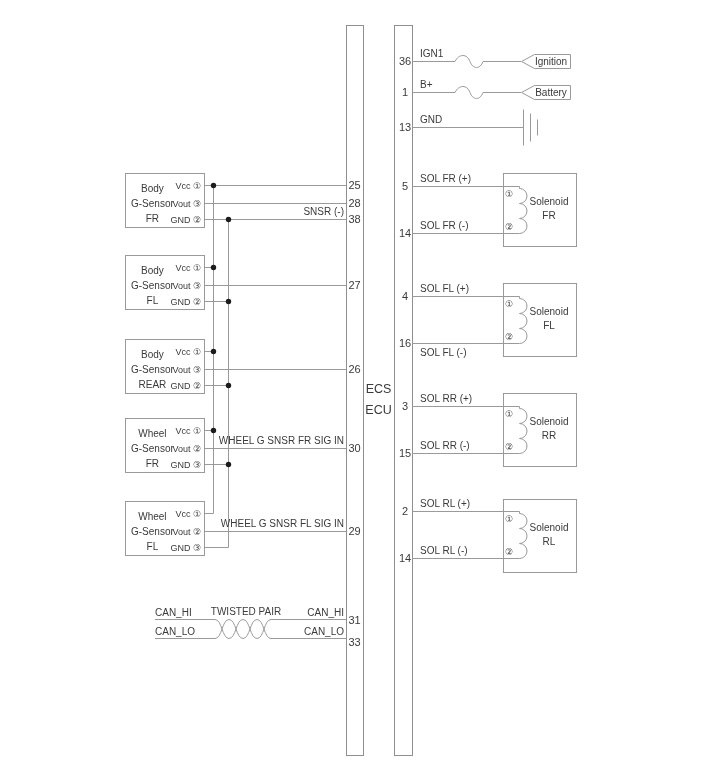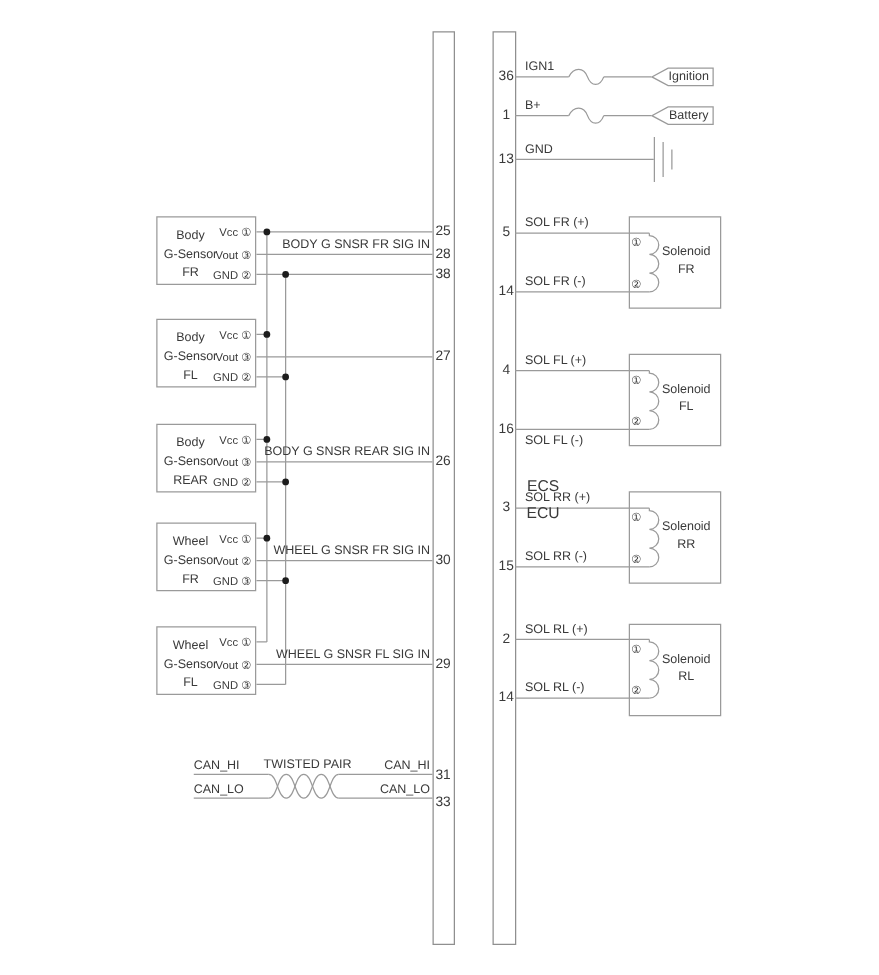--- a/index.html
+++ b/index.html
@@ -10,21 +10,21 @@
   .wl-r{left:150px;width:194px;text-align:right;}
   .pin{position:absolute;left:346px;width:17px;font-size:11px;line-height:12px;text-align:center;}
   .pin-r{left:396px;width:18px;}
   .sbox{position:absolute;left:125px;width:80px;height:55px;border:1px solid #9a9a9a;box-sizing:border-box;background:#fff;}
   .sname{position:absolute;left:5px;top:7px;font-size:10px;line-height:15px;white-space:nowrap;text-align:center;}
   .spin{position:absolute;right:3px;width:46px;font-size:9px;line-height:12px;height:12px;text-align:right;white-space:nowrap;}
   .solbox{position:absolute;left:503px;width:74px;height:74px;border:1px solid #9a9a9a;box-sizing:border-box;}
   .solname{position:absolute;left:523px;width:52px;text-align:center;font-size:10px;line-height:14px;}
   .term{position:absolute;left:505px;font-size:9px;line-height:11px;height:11px;}
   .pent-label{position:absolute;left:531px;width:40px;height:14px;line-height:14px;text-align:center;font-size:10px;}
-  .ecu-label{position:absolute;left:378px;top:379px;width:31px;text-align:center;font-size:12.5px;line-height:21px;padding-left:41px;}
+  .ecu-label{position:absolute;left:363px;top:379px;width:31px;text-align:center;font-size:12.5px;line-height:21px;}
 </style>
 </head>
 <body>
 
 <div class="canvas">
 
   <svg class="abs" width="703" height="780" viewBox="0 0 703 780">
 
     <g stroke="#8f8f8f" fill="none" stroke-width="1">
       <rect x="346.5" y="25.5" width="17" height="730"></rect>
@@ -133,22 +133,22 @@
     <div class="sname">
       <div>Body</div>
       <div>G-Sensor</div>
       <div>FR</div>
     </div>
     <div class="spin" style="top:6px">Vcc ①</div>
     <div class="spin" style="top:24px">Vout ③</div>
     <div class="spin" style="top:40px">GND ②</div>
   </div>
   <div class="pin" style="top:179px">25</div>
-  <div class="wl wl-r" style="top:189px">BODY G SNSR FR SIG IN</div>
   <div class="pin" style="top:197px">28</div>
+  <div class="wl wl-r" style="top:205px">SNSR (-)</div>
   <div class="pin" style="top:213px">38</div>
 
   <div class="sbox" style="top:255px">
     <div class="sname">
       <div>Body</div>
       <div>G-Sensor</div>
       <div>FL</div>
     </div>
     <div class="spin" style="top:6px">Vcc ①</div>
     <div class="spin" style="top:24px">Vout ③</div>
@@ -159,21 +159,20 @@
   <div class="sbox" style="top:339px">
     <div class="sname">
       <div>Body</div>
       <div>G-Sensor</div>
       <div>REAR</div>
     </div>
     <div class="spin" style="top:6px">Vcc ①</div>
     <div class="spin" style="top:24px">Vout ③</div>
     <div class="spin" style="top:40px">GND ②</div>
   </div>
-  <div class="wl wl-r" style="top:355px">BODY G SNSR REAR SIG IN</div>
   <div class="pin" style="top:363px">26</div>
 
   <div class="sbox" style="top:418px">
     <div class="sname">
       <div>Wheel</div>
       <div>G-Sensor</div>
       <div>FR</div>
     </div>
     <div class="spin" style="top:6px">Vcc ①</div>
     <div class="spin" style="top:24px">Vout ②</div>

